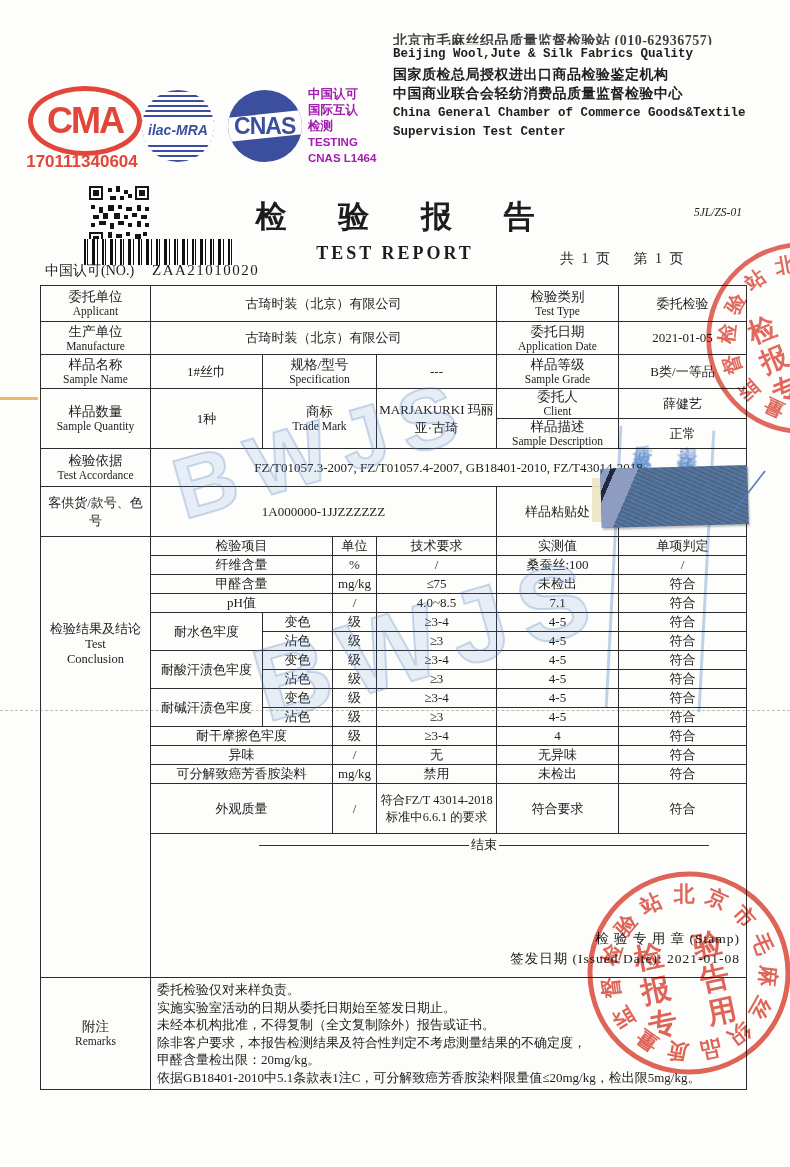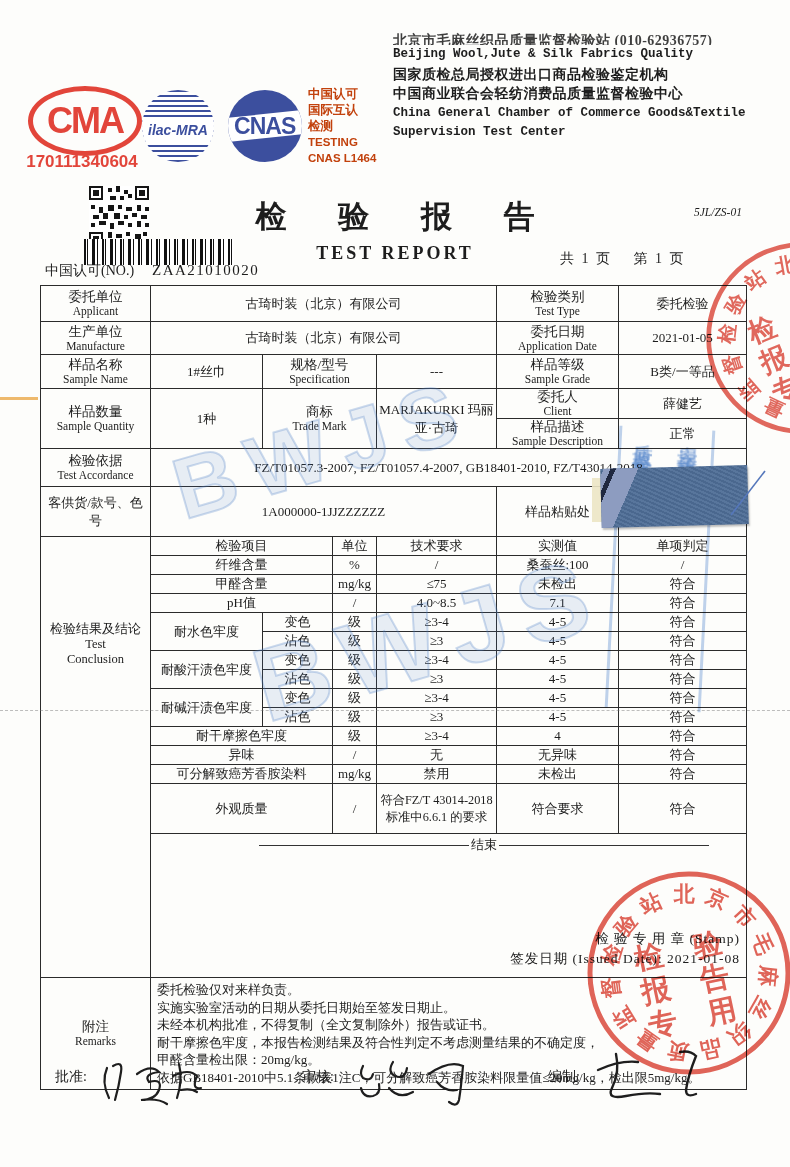--- a/index.html
+++ b/index.html
@@ -15,21 +15,21 @@
   .ilac{left:142px;top:90px;width:72px;height:72px;border-radius:50%;
         background:repeating-linear-gradient(0deg,#3c4f9e 0 2px,#fff 2px 5px);overflow:hidden;}
   .ilac .band{position:absolute;left:-4px;right:-4px;top:27px;height:26px;background:#fff;
         display:flex;align-items:center;justify-content:center;}
   .ilac .band span{font-family:"Liberation Sans",sans-serif;font-weight:bold;font-style:italic;
         font-size:14px;color:#3c4f9e;}
   .cnas{left:228px;top:90px;width:74px;height:72px;border-radius:50%;background:#3c4f9e;overflow:hidden;}
   .cnas .band{position:absolute;left:-6px;right:-6px;top:24px;height:24px;background:#fff;transform:rotate(-6deg);
         display:flex;align-items:center;justify-content:center;}
   .cnas .band span{font-family:"Liberation Sans",sans-serif;font-weight:900;font-size:23px;color:#3c4f9e;letter-spacing:-1px;transform:rotate(6deg);}
-  .accred{left:308px;top:86px;width:85px;font-size:12.5px;line-height:16px;color:#c2410c;font-weight:bold;}
+  .accred{left:308px;top:86px;width:85px;font-size:12.5px;line-height:16px;color:#a21caf;font-weight:bold;}
   .accred .en{font-family:"Liberation Sans",sans-serif;font-size:11.5px;}
   
   .org{left:393px;top:30px;width:382px;line-height:19.5px;}
   .org .zh{font-size:14px;font-weight:bold;letter-spacing:0.5px;white-space:nowrap;}
   .org .en{font-family:"Liberation Mono","DejaVu Sans Mono",monospace;font-size:12.5px;font-weight:bold;white-space:nowrap;}
   .org .clip{height:15px;overflow:hidden;display:flex;align-items:flex-end;opacity:.85;}
   .org .clip .zh{margin-bottom:-5px;}
   
   .qr{left:85px;top:186px;width:68px;height:60px;}
   .barcode{left:84px;top:239px;width:150px;height:26px;
@@ -389,53 +389,28 @@
     </tr>
     <tr style="height:108px">
       <td>
             <div class="cn">附注</div>
             <div class="en">Remarks</div>
           </td>
       <td colspan="6" class="remarks-cell">
         <div>委托检验仅对来样负责。</div>
         <div>实施实验室活动的日期从委托日期始至签发日期止。</div>
         <div>未经本机构批准，不得复制（全文复制除外）报告或证书。</div>
-        <div>耐干摩擦色牢度，本报告检测结果及符合性判定不考虑测量结果的不确定度，</div>
+        <div>除非客户要求，本报告检测结果及符合性判定不考虑测量结果的不确定度，</div>
         <div>甲醛含量检出限：20mg/kg。</div>
         <div>依据GB18401-2010中5.1条款表1注C，可分解致癌芳香胺染料限量值≤20mg/kg，检出限5mg/kg。</div>
       </td>
     </tr>
   </tbody>
     </table>
 
-  <div class="abs sigrow">
-    <span class="siglabel" style="left:15px">批准:</span>
-    <svg class="abs" style="left:55px;top:-6px" width="150" height="60">
-      <g fill="none" stroke="#1e1e1e" stroke-width="2.2" stroke-linecap="round">
-        <path d="M12,14 q-6,14 2,30 M18,12 q10,-6 8,6 q-2,14 -6,28"></path>
-        <path d="M42,20 q14,-10 22,-2 q-16,2 -10,10 q14,-4 10,8 q-4,10 -18,10 q18,-2 26,4"></path>
-        <path d="M84,10 q4,16 -2,34 M78,22 q16,-8 24,0 q-6,14 4,12 M86,36 q10,-2 16,2"></path>
-      </g>
-    </svg>
-    <span class="siglabel" style="left:262px">审核:</span>
-    <svg class="abs" style="left:305px;top:-12px" width="160" height="66">
-      <g fill="none" stroke="#1e1e1e" stroke-width="2.2" stroke-linecap="round">
-        <path d="M18,18 q-4,8 0,12 q8,4 10,-4 M16,40 q2,10 12,8 q8,-2 6,-12"></path>
-        <path d="M48,14 q-6,10 2,14 q10,4 12,-8 M44,40 q10,12 24,4"></path>
-        <path d="M84,26 q20,-14 34,-8 q-2,22 -4,34 q-2,8 -10,2 M92,34 q8,10 20,8"></path>
-      </g>
-    </svg>
-    <span class="siglabel" style="left:508px">编制:</span>
-    <svg class="abs" style="left:548px;top:-18px" width="150" height="70">
-      <g fill="none" stroke="#1e1e1e" stroke-width="2.4" stroke-linecap="round">
-        <path d="M10,28 q22,-10 40,-8 M28,12 q4,18 -4,34 q-6,12 14,8 q20,-4 34,-2"></path>
-        <path d="M92,10 q10,-2 16,4 q-8,20 -10,34 q0,8 10,4"></path>
-      </g>
-    </svg>
-  </div>
 
   <div class="abs wm" style="left:170px;top:400px;font-size:86px;transform:rotate(-16deg)">BWJS</div>
   <div class="abs wm" style="left:250px;top:580px;font-size:104px;transform:rotate(-16deg)">BWJS</div>
 
   <div class="abs blueseal">
     <span>质量监督检验站</span>
     <span>专用章检验样品</span>
   </div>
 
   <div class="abs fabric-tab"></div>

